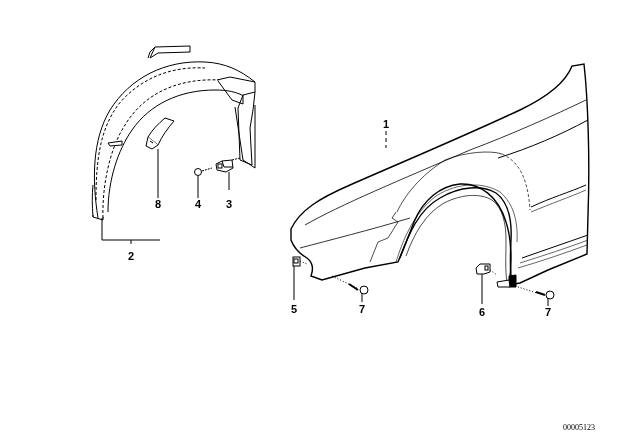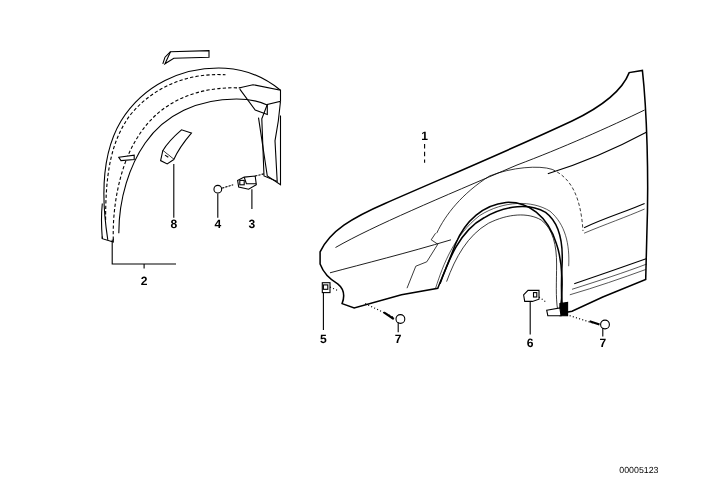--- a/index.html
+++ b/index.html
@@ -1,19 +1,19 @@
 <!DOCTYPE html>
 <html><head>
   <meta charset="utf-8">
   <style>
     html, body { margin: 0; padding: 0; background: #ffffff; }
     body { width: 640px; height: 448px; position: relative; overflow: hidden; font-family: "Liberation Sans", sans-serif; }
     svg.diagram { position: absolute; left: 0; top: 0; width: 640px; height: 448px; }
     .callout { position: absolute; font-family: "Liberation Sans", sans-serif; font-weight: bold; font-size: 11px; color: #000; line-height: 1; transform: translateX(-50%); cursor: pointer; }
-    .ref { position: absolute; font-family: Liberation Sans, sans-serif; font-size: 8px; color: #000; line-height: 1; }
+    .ref { position: absolute; font-family: Liberation Serif, serif; font-size: 8px; color: #000; line-height: 1; }
   </style>
 </head>
 <body>
 
 <svg class="diagram" viewBox="0 0 640 448" xmlns="http://www.w3.org/2000/svg">
   <g fill="none" stroke="#000" stroke-width="1">
 
     <g>
 
       <path d="M150,58 L155,47 L190,46 L190,52 L158,53 Z" fill="#fff"></path>

